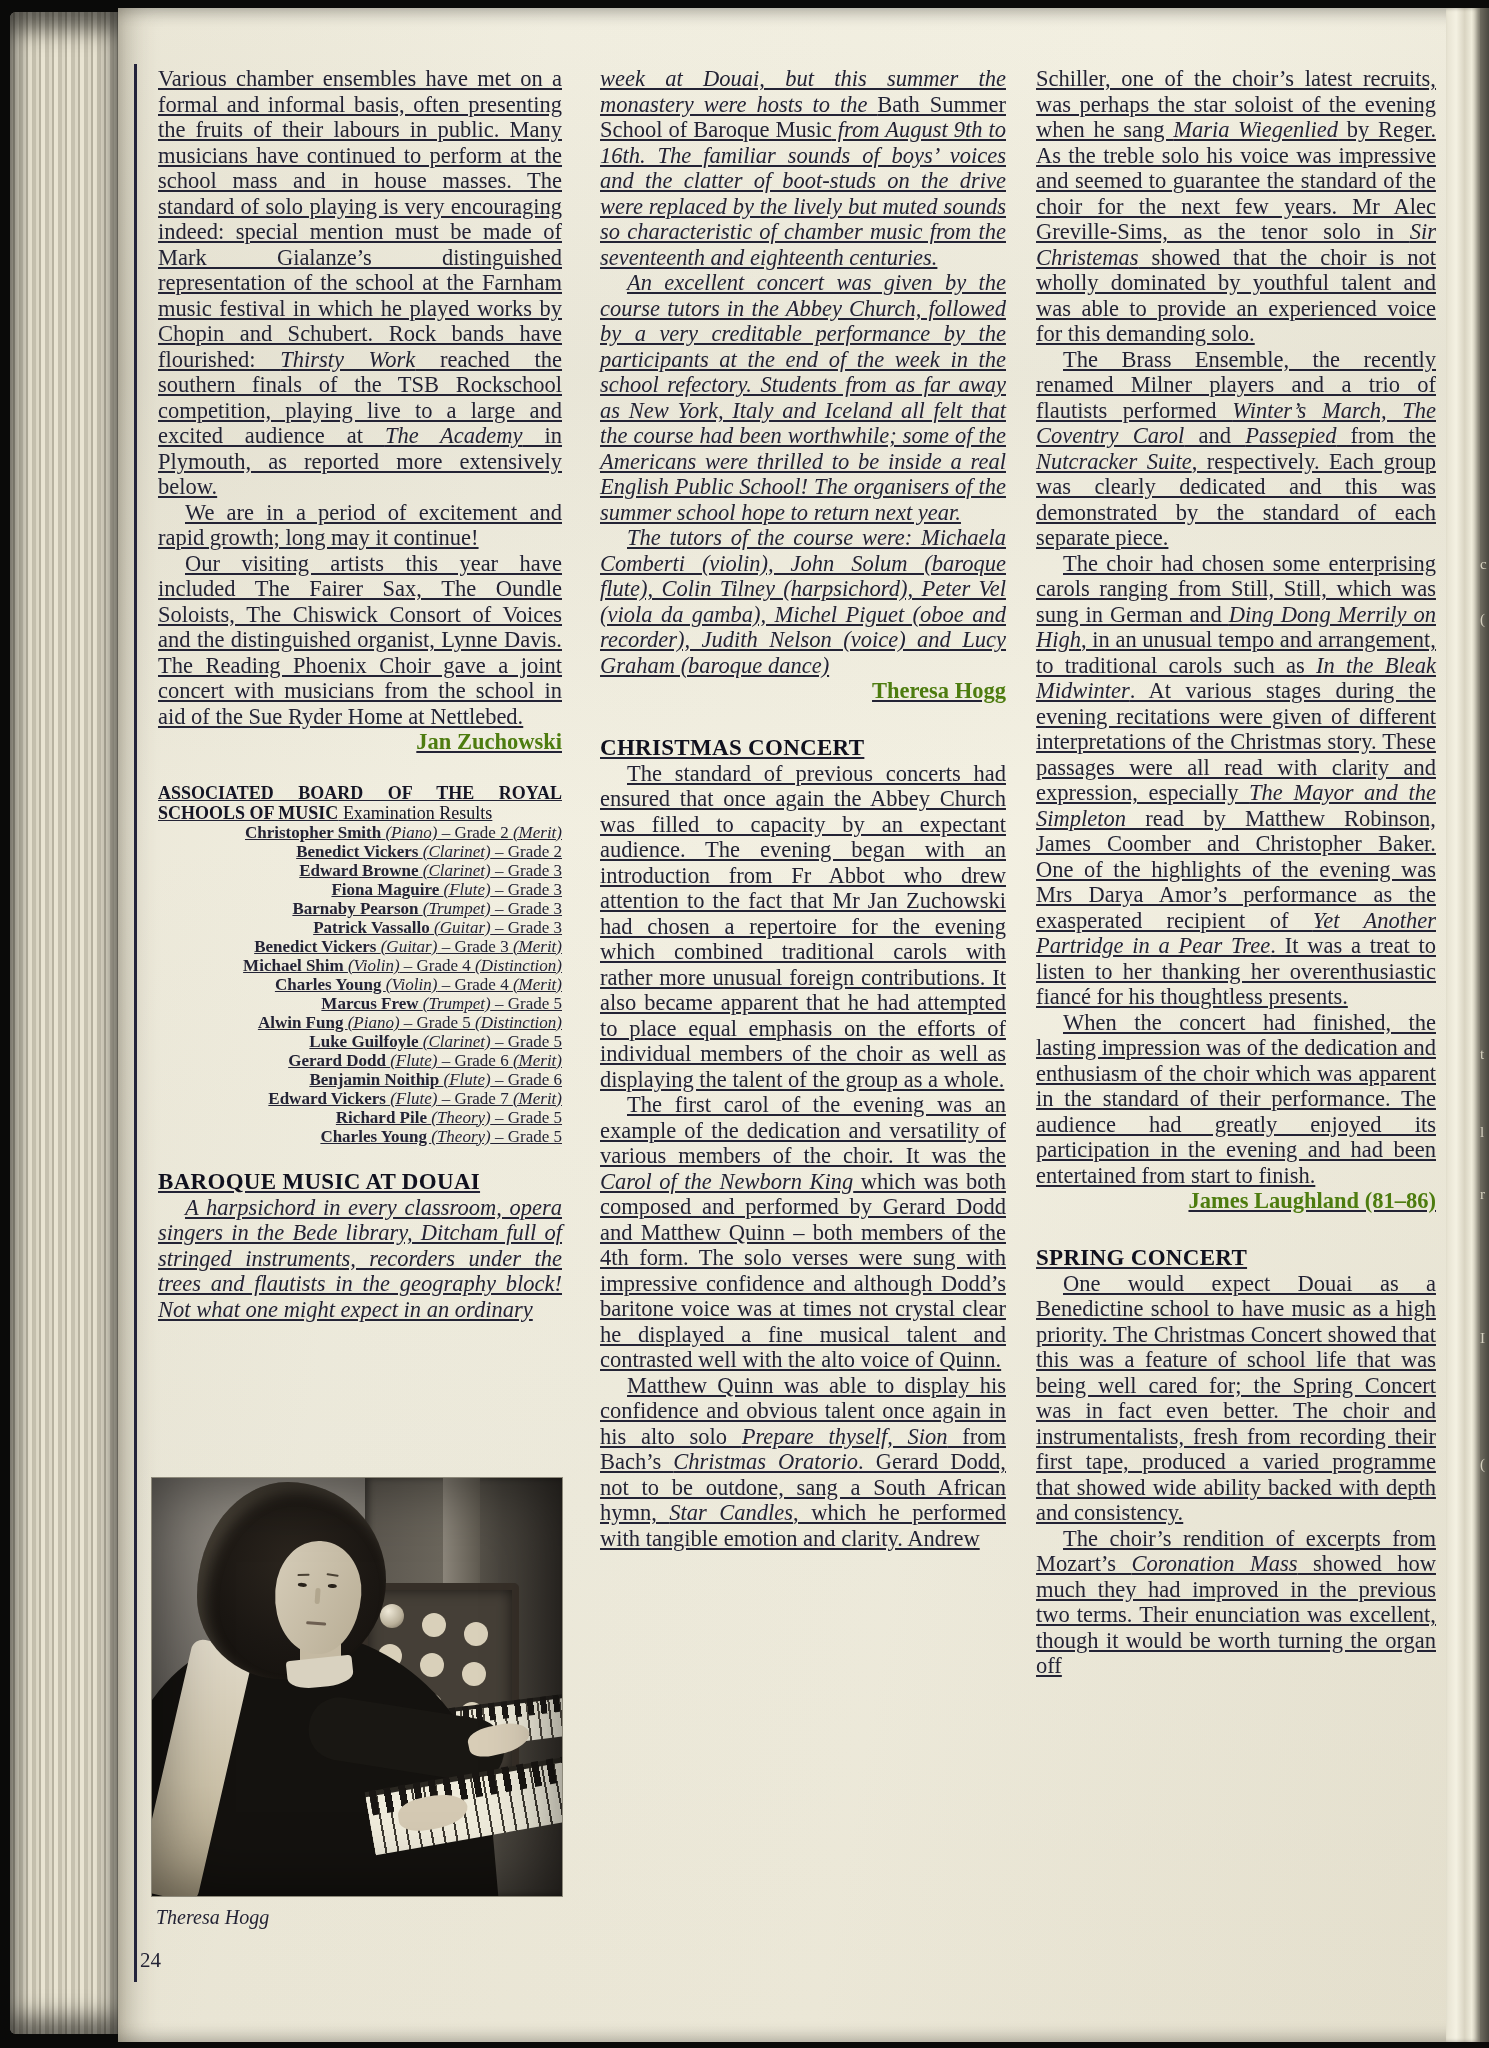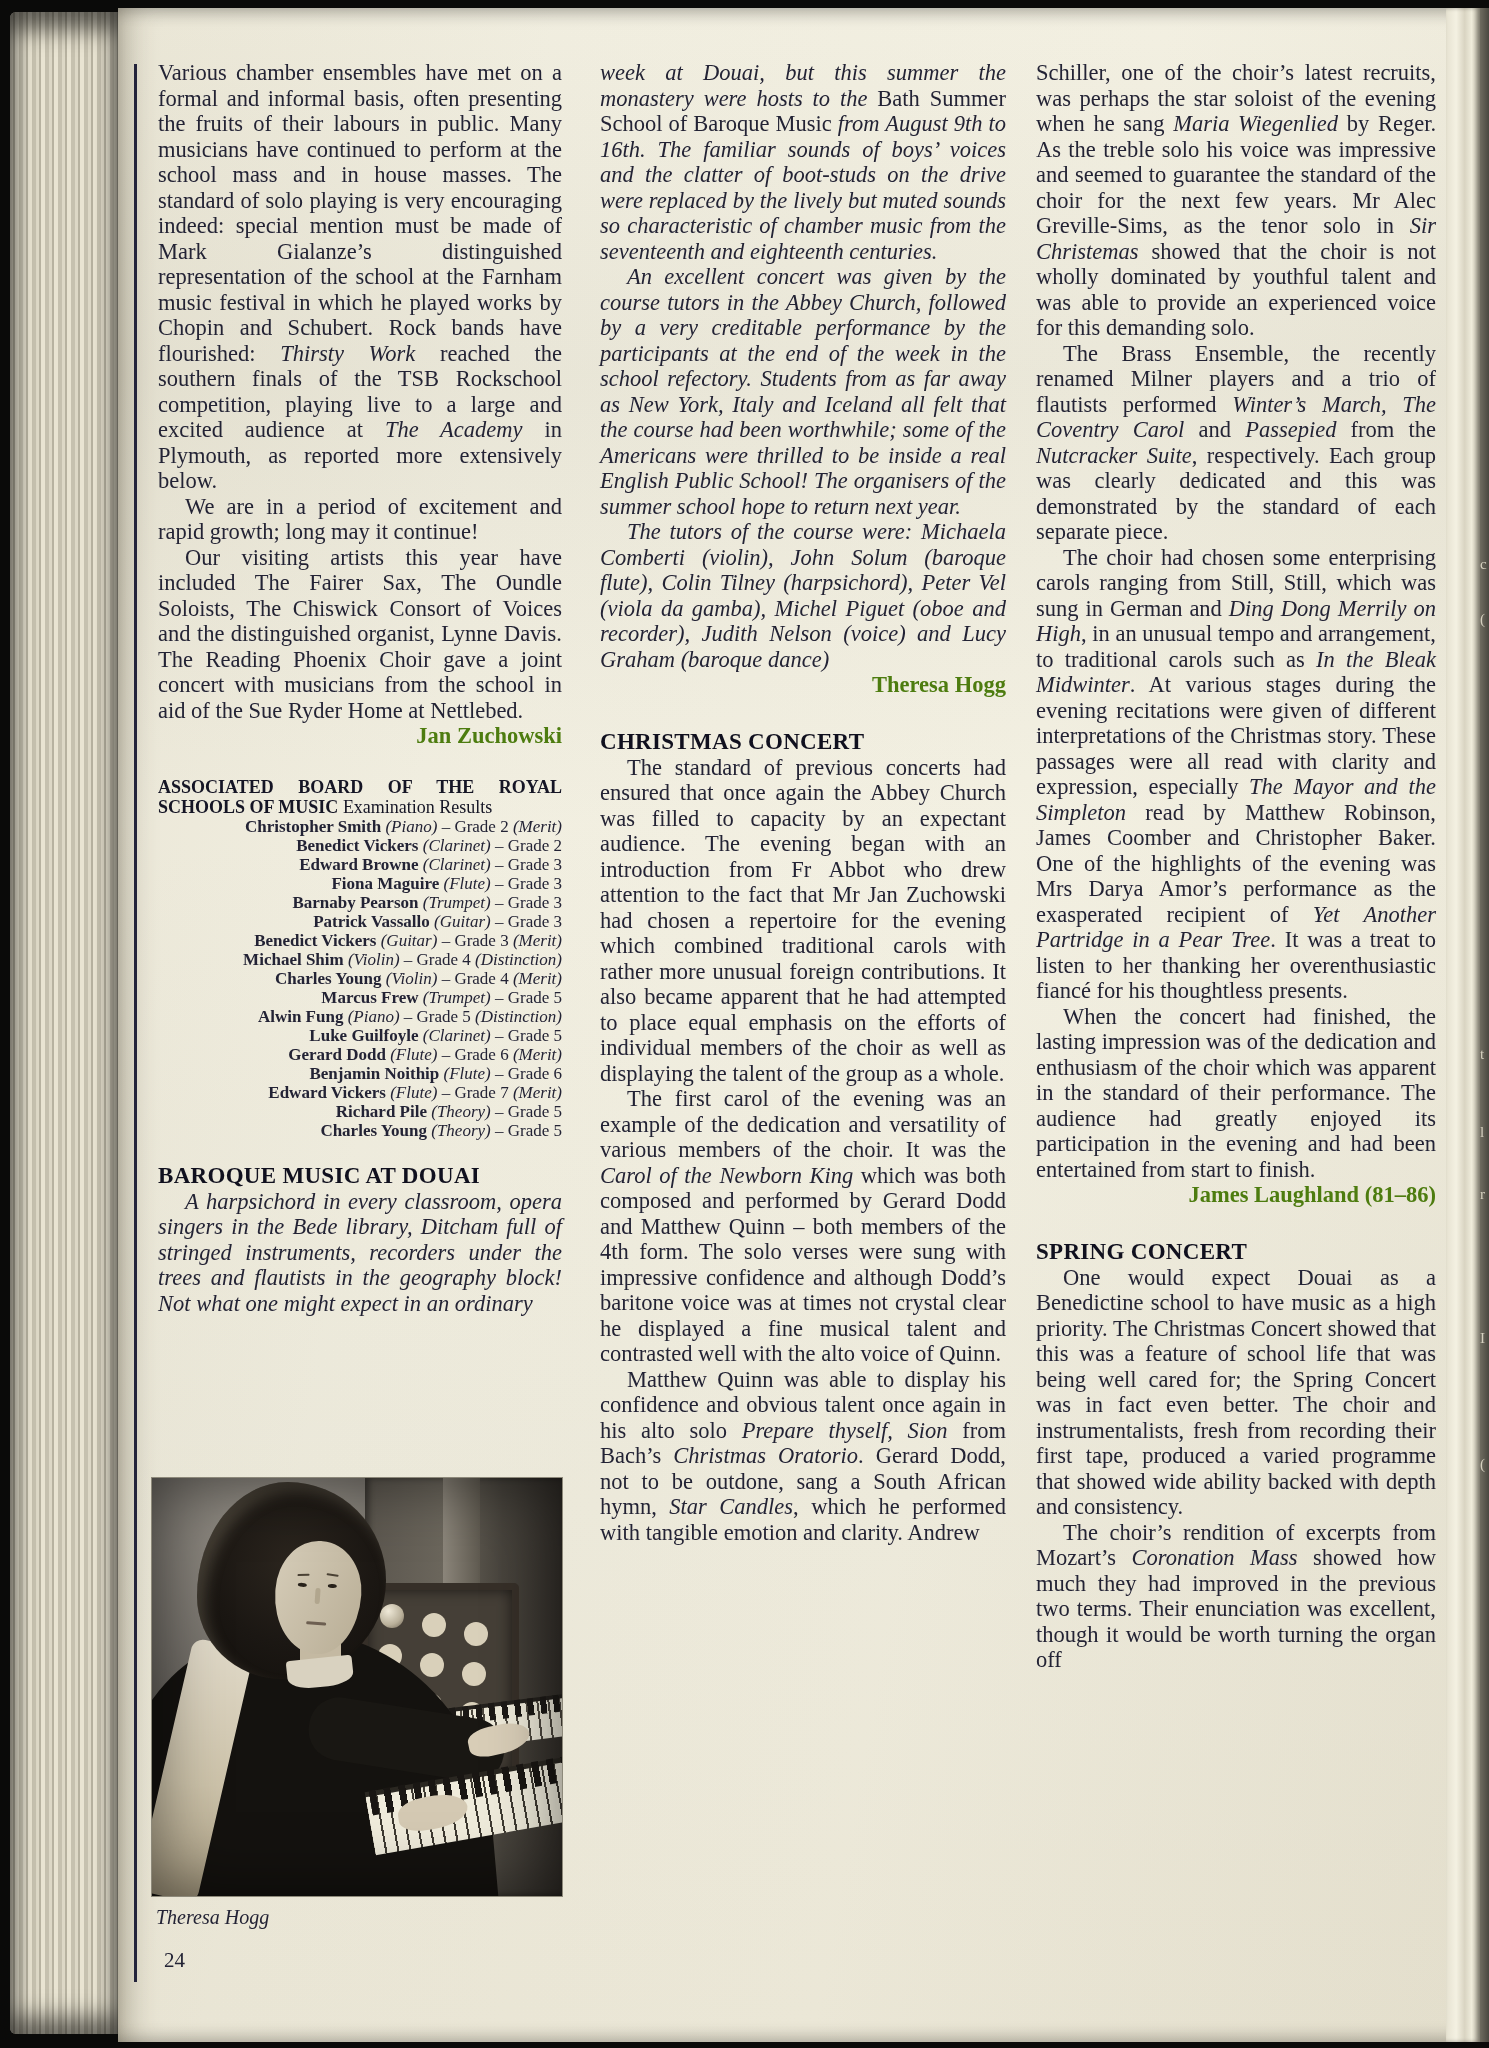--- a/index.html
+++ b/index.html
@@ -20,22 +20,22 @@
   
   .fold{position:absolute;left:1446px;top:8px;width:34px;height:2034px;
         background:linear-gradient(90deg,#e6e2d1 0%,#f4f1e2 30%,#d9d4c2 55%,#efecdb 75%,#b9b4a2 100%);
         box-shadow:inset -3px 0 4px rgba(0,0,0,.35);}
   .nextpage{position:absolute;left:1480px;top:8px;width:9px;height:2034px;
         background:linear-gradient(90deg,#6f6c60 0%,#4a4840 100%);overflow:hidden;}
   .frag{position:absolute;left:0px;font:15px "Liberation Serif",serif;color:#d5d0bf;}
   
   .rule{position:absolute;left:134px;top:64px;width:3px;height:1918px;background:#23233b;}
   
-  .col{position:absolute;top:60px;color:#232335;font-size:22.5px;line-height:25.5px;
-       text-align:justify;hyphens:none;-webkit-hyphens:none;}
+  .col{position:absolute;top:66px;color:#232335;font-size:22.5px;line-height:25.5px;
+       text-align:justify;hyphens:none;text-decoration:underline;-webkit-hyphens:none;}
   .col p{margin:0;}
   p.para.ind{text-indent:27px;}
   p.para.it{font-style:italic;}
   .col .i{font-style:italic;}
   .h{font-weight:bold;font-size:23px;line-height:27px;letter-spacing:.3px;color:#10101e;text-align:left;}
   .sig{font-weight:bold;text-align:right;color:#4d7c0f;}
   .exam-head{font-weight:bold;font-size:18px;line-height:20px;text-align:justify;color:#151525;}
   .exam-head .plain{font-weight:normal;}
   .exam-item{font-size:17px;line-height:19px;white-space:nowrap;text-align:right;}
   .exam-item .n{font-weight:bold;}
@@ -73,21 +73,21 @@
         border-radius:46% 54% 0 0 / 62% 66% 0 0;transform:rotate(-5deg);}
   .ph-stole{position:absolute;left:3%;top:39%;width:15%;height:62%;background:linear-gradient(172deg,#e0d9c8 0%,#cdc3aa 55%,#a99d82 100%);
         transform:rotate(13deg);border-radius:12px;box-shadow:3px 0 0 #8d young;}
   .ph-stole2{position:absolute;left:12%;top:27%;width:30%;height:9%;background:linear-gradient(90deg,#ddd6c5,#bdb298);
         transform:rotate(37deg);border-radius:10px;}
   .ph-arm{position:absolute;left:38%;top:55%;width:48%;height:15%;background:#191713;transform:rotate(9deg);border-radius:30px;}
   .ph-hand1{position:absolute;left:77%;top:59%;width:15%;height:7%;background:#d8cdb7;border-radius:45% 55% 60% 40%;transform:rotate(-12deg);}
   .ph-hand2{position:absolute;left:60%;top:76%;width:17%;height:8%;background:#d4c9b3;border-radius:50% 50% 60% 40%;transform:rotate(-8deg);}
   .ph-vig{position:absolute;inset:0;box-shadow:inset 0 0 70px rgba(0,0,0,.55);}
   .caption{position:absolute;left:156px;top:1906px;font-style:italic;font-size:20px;color:#232335;}
-  .pageno{position:absolute;left:164px;top:1948px;font-size:21px;color:#232335;}
+  .pageno{position:absolute;left:140px;top:1948px;font-size:21px;color:#232335;}
 </style>
 </head>
 <body>
 
 <div class="stage">
 
   <div class="stack"></div>
   <div class="page"></div>
   <div class="sheen"></div>
   <div class="fold"></div>

